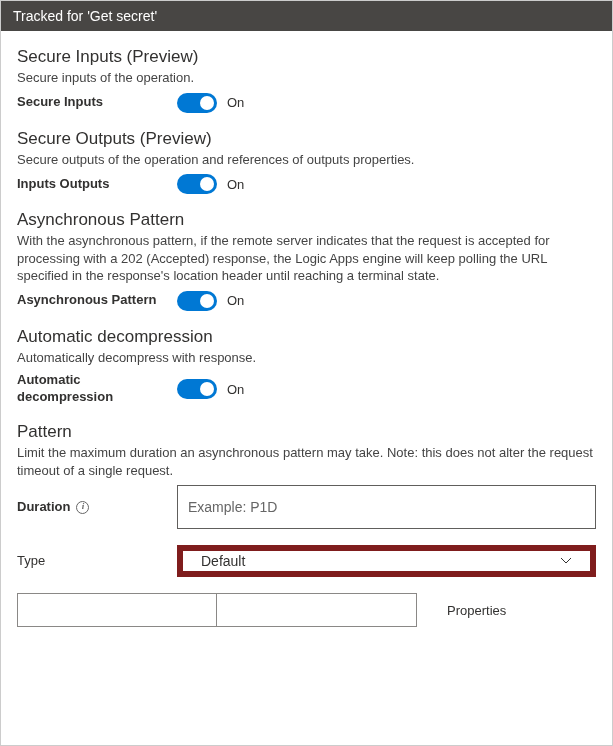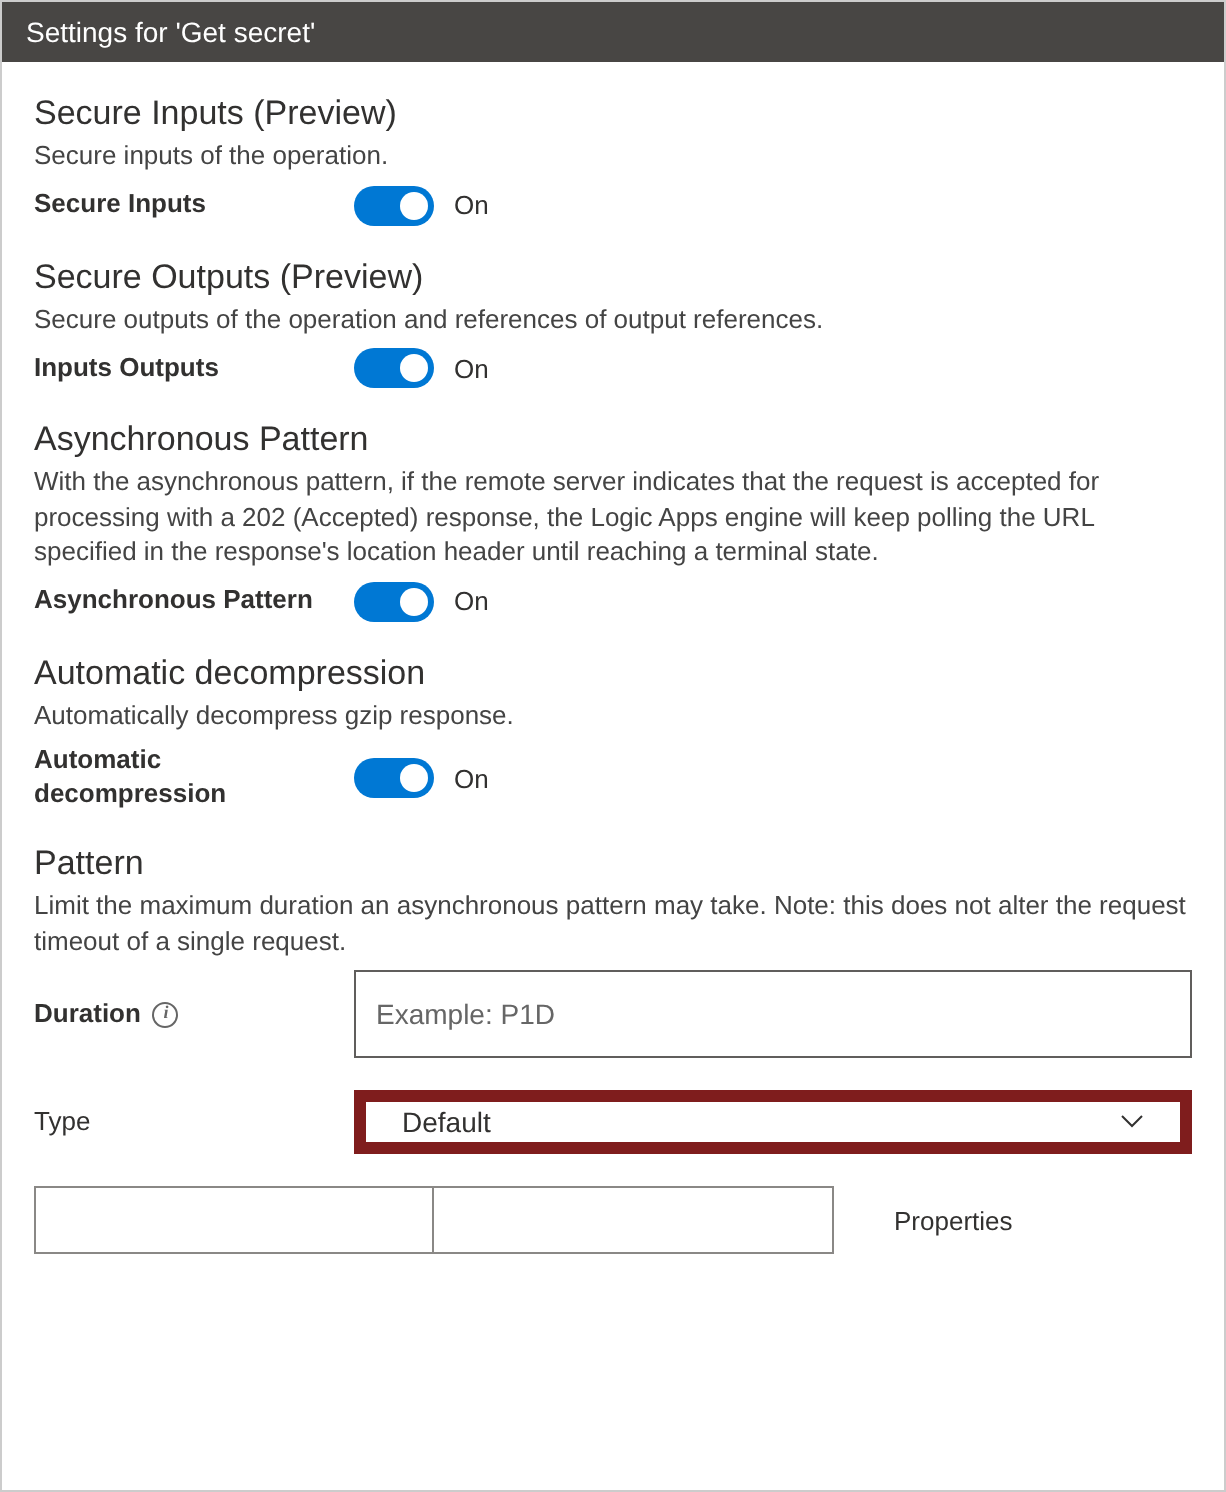--- a/index.html
+++ b/index.html
@@ -119,58 +119,58 @@
   .tracked-label {
     margin-left: 30px;
     font-size: 13px;
     color: #323130;
   }
 </style>
 </head>
 <body>
 
 <div class="titlebar">
-  <span>Settings for 'Get secret'</span>
+  <span>Tracked for 'Get secret'</span>
 </div>
 
 <div class="content">
 
   <div class="section">
     <div class="section-title">Secure Inputs (Preview)</div>
     <div class="section-desc">Secure inputs of the operation.</div>
     <div class="control-row">
       <div class="control-label">Secure Inputs</div>
       <div class="toggle"></div>
       <div class="toggle-label">On</div>
     </div>
   </div>
 
   <div class="section">
     <div class="section-title">Secure Outputs (Preview)</div>
-    <div class="section-desc">Secure outputs of the operation and references of output references.</div>
+    <div class="section-desc">Secure outputs of the operation and references of outputs properties.</div>
     <div class="control-row">
       <div class="control-label">Inputs Outputs</div>
       <div class="toggle"></div>
       <div class="toggle-label">On</div>
     </div>
   </div>
 
   <div class="section">
     <div class="section-title">Asynchronous Pattern</div>
     <div class="section-desc">With the asynchronous pattern, if the remote server indicates that the request is accepted for processing with a 202 (Accepted) response, the Logic Apps engine will keep polling the URL specified in the response's location header until reaching a terminal state.</div>
     <div class="control-row">
       <div class="control-label">Asynchronous Pattern</div>
       <div class="toggle"></div>
       <div class="toggle-label">On</div>
     </div>
   </div>
 
   <div class="section">
     <div class="section-title">Automatic decompression</div>
-    <div class="section-desc">Automatically decompress gzip response.</div>
+    <div class="section-desc">Automatically decompress with response.</div>
     <div class="control-row">
       <div class="control-label wrap">Automatic decompression</div>
       <div class="toggle"></div>
       <div class="toggle-label">On</div>
     </div>
   </div>
 
   <div class="section">
     <div class="section-title">Pattern</div>
     <div class="section-desc">Limit the maximum duration an asynchronous pattern may take. Note: this does not alter the request timeout of a single request.</div>

